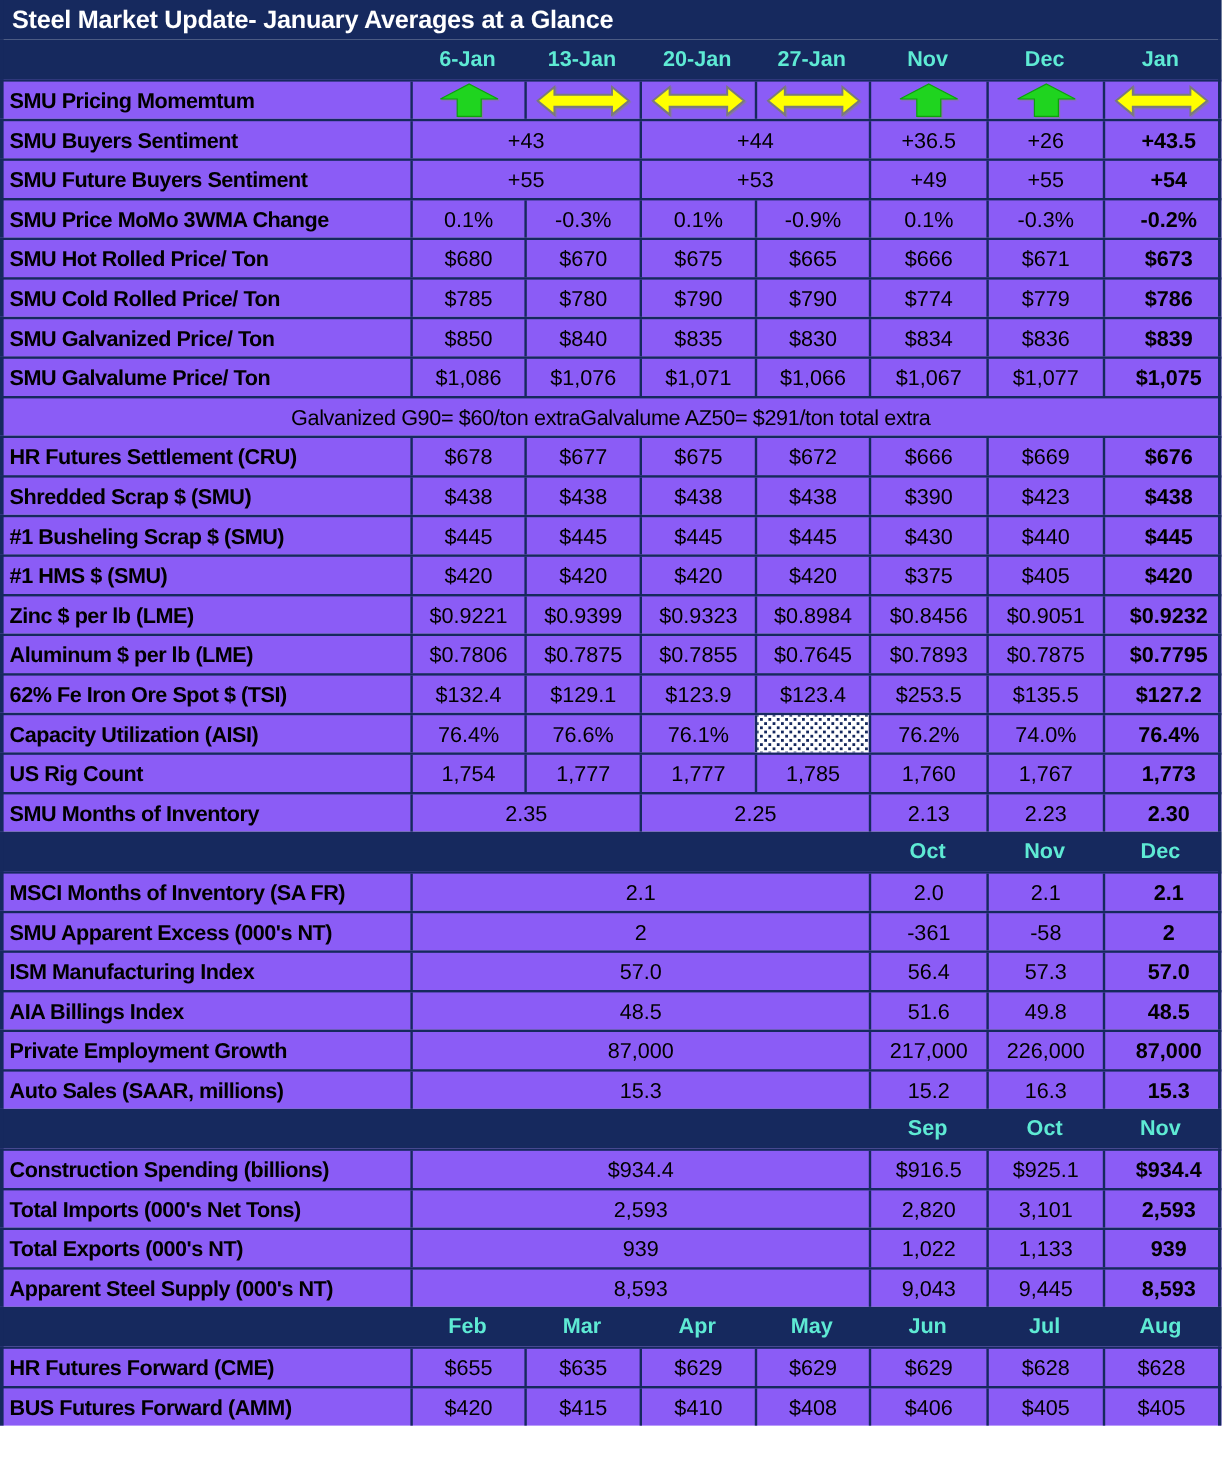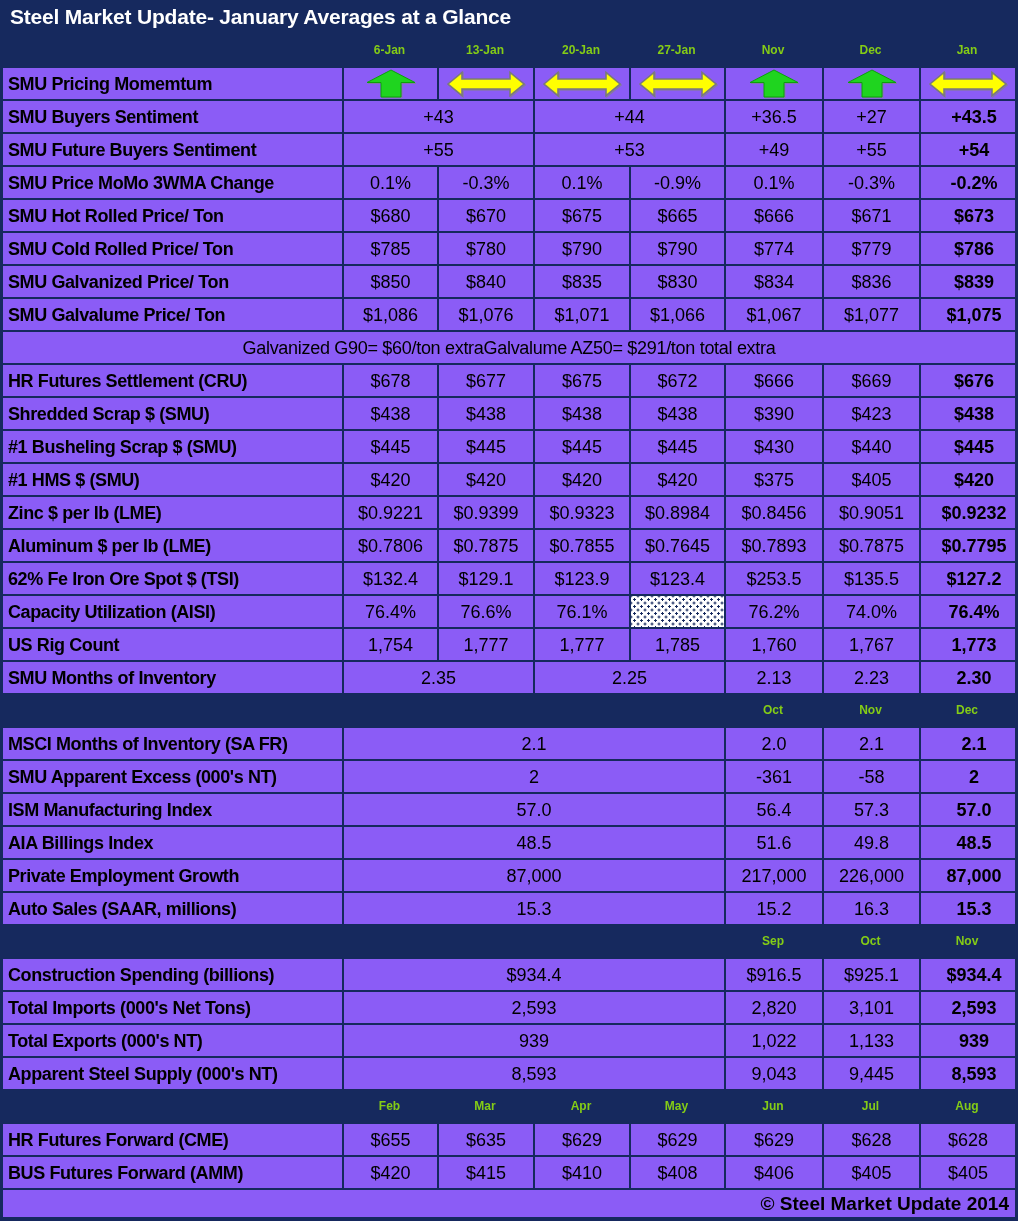--- a/index.html
+++ b/index.html
@@ -26,21 +26,21 @@
     white-space:nowrap;
   }
   .cell.label {
     justify-content:flex-start; padding-left:5px;
     font-weight:bold; letter-spacing:-0.4px;
   }
   .cell.val { border-left:2px solid var(--navy); }
   .cell.b { font-weight:bold;padding-left:12px; }
   .hcell {
     display:flex; align-items:center; justify-content:center;
-    color:#84cc16; font-weight:bold; font-size:12px; box-sizing:border-box;
+    color:#5eead4; font-weight:bold; font-size:18px; box-sizing:border-box;
   }
   .title-cell {
     display:flex; align-items:center; justify-content:flex-start;
     padding-left:7px; color:#fff; font-weight:bold; font-size:21px;
     letter-spacing:-0.2px; box-sizing:border-box;
   }
   .footer-cell {
     display:flex; align-items:center; justify-content:flex-end;
     padding-right:6px; font-weight:bold; font-size:19px; box-sizing:border-box;
   }
@@ -123,21 +123,21 @@
             <path d="M2 14 L16 2.5 L16 9 L64 9 L64 2.5 L78 14 L64 25.5 L64 19 L16 19 L16 25.5 Z" fill="#ffff00" stroke="#7a7a7a" stroke-width="1.6"></path>
           </svg>
         </span>
       </div>
     </div>
     <div class="row data">
       <div class="cell label">SMU Buyers Sentiment</div>
       <div class="cell val" style="grid-column: span 2;">+43</div>
       <div class="cell val" style="grid-column: span 2;">+44</div>
       <div class="cell val">+36.5</div>
-      <div class="cell val">+27</div>
+      <div class="cell val">+26</div>
       <div class="cell val b">+43.5</div>
     </div>
     <div class="row data">
       <div class="cell label">SMU Future Buyers Sentiment</div>
       <div class="cell val" style="grid-column: span 2;">+55</div>
       <div class="cell val" style="grid-column: span 2;">+53</div>
       <div class="cell val">+49</div>
       <div class="cell val">+55</div>
       <div class="cell val b">+54</div>
     </div>
@@ -400,16 +400,13 @@
     <div class="row data">
       <div class="cell label">BUS Futures Forward (AMM)</div>
       <div class="cell val">$420</div>
       <div class="cell val">$415</div>
       <div class="cell val">$410</div>
       <div class="cell val">$408</div>
       <div class="cell val">$406</div>
       <div class="cell val">$405</div>
       <div class="cell val">$405</div>
     </div>
-    <div class="row footer">
-      <div class="cell footer-cell" style="grid-column: span 8;">© Steel Market Update 2014</div>
-    </div>
   </div>
 
 </body></html>

